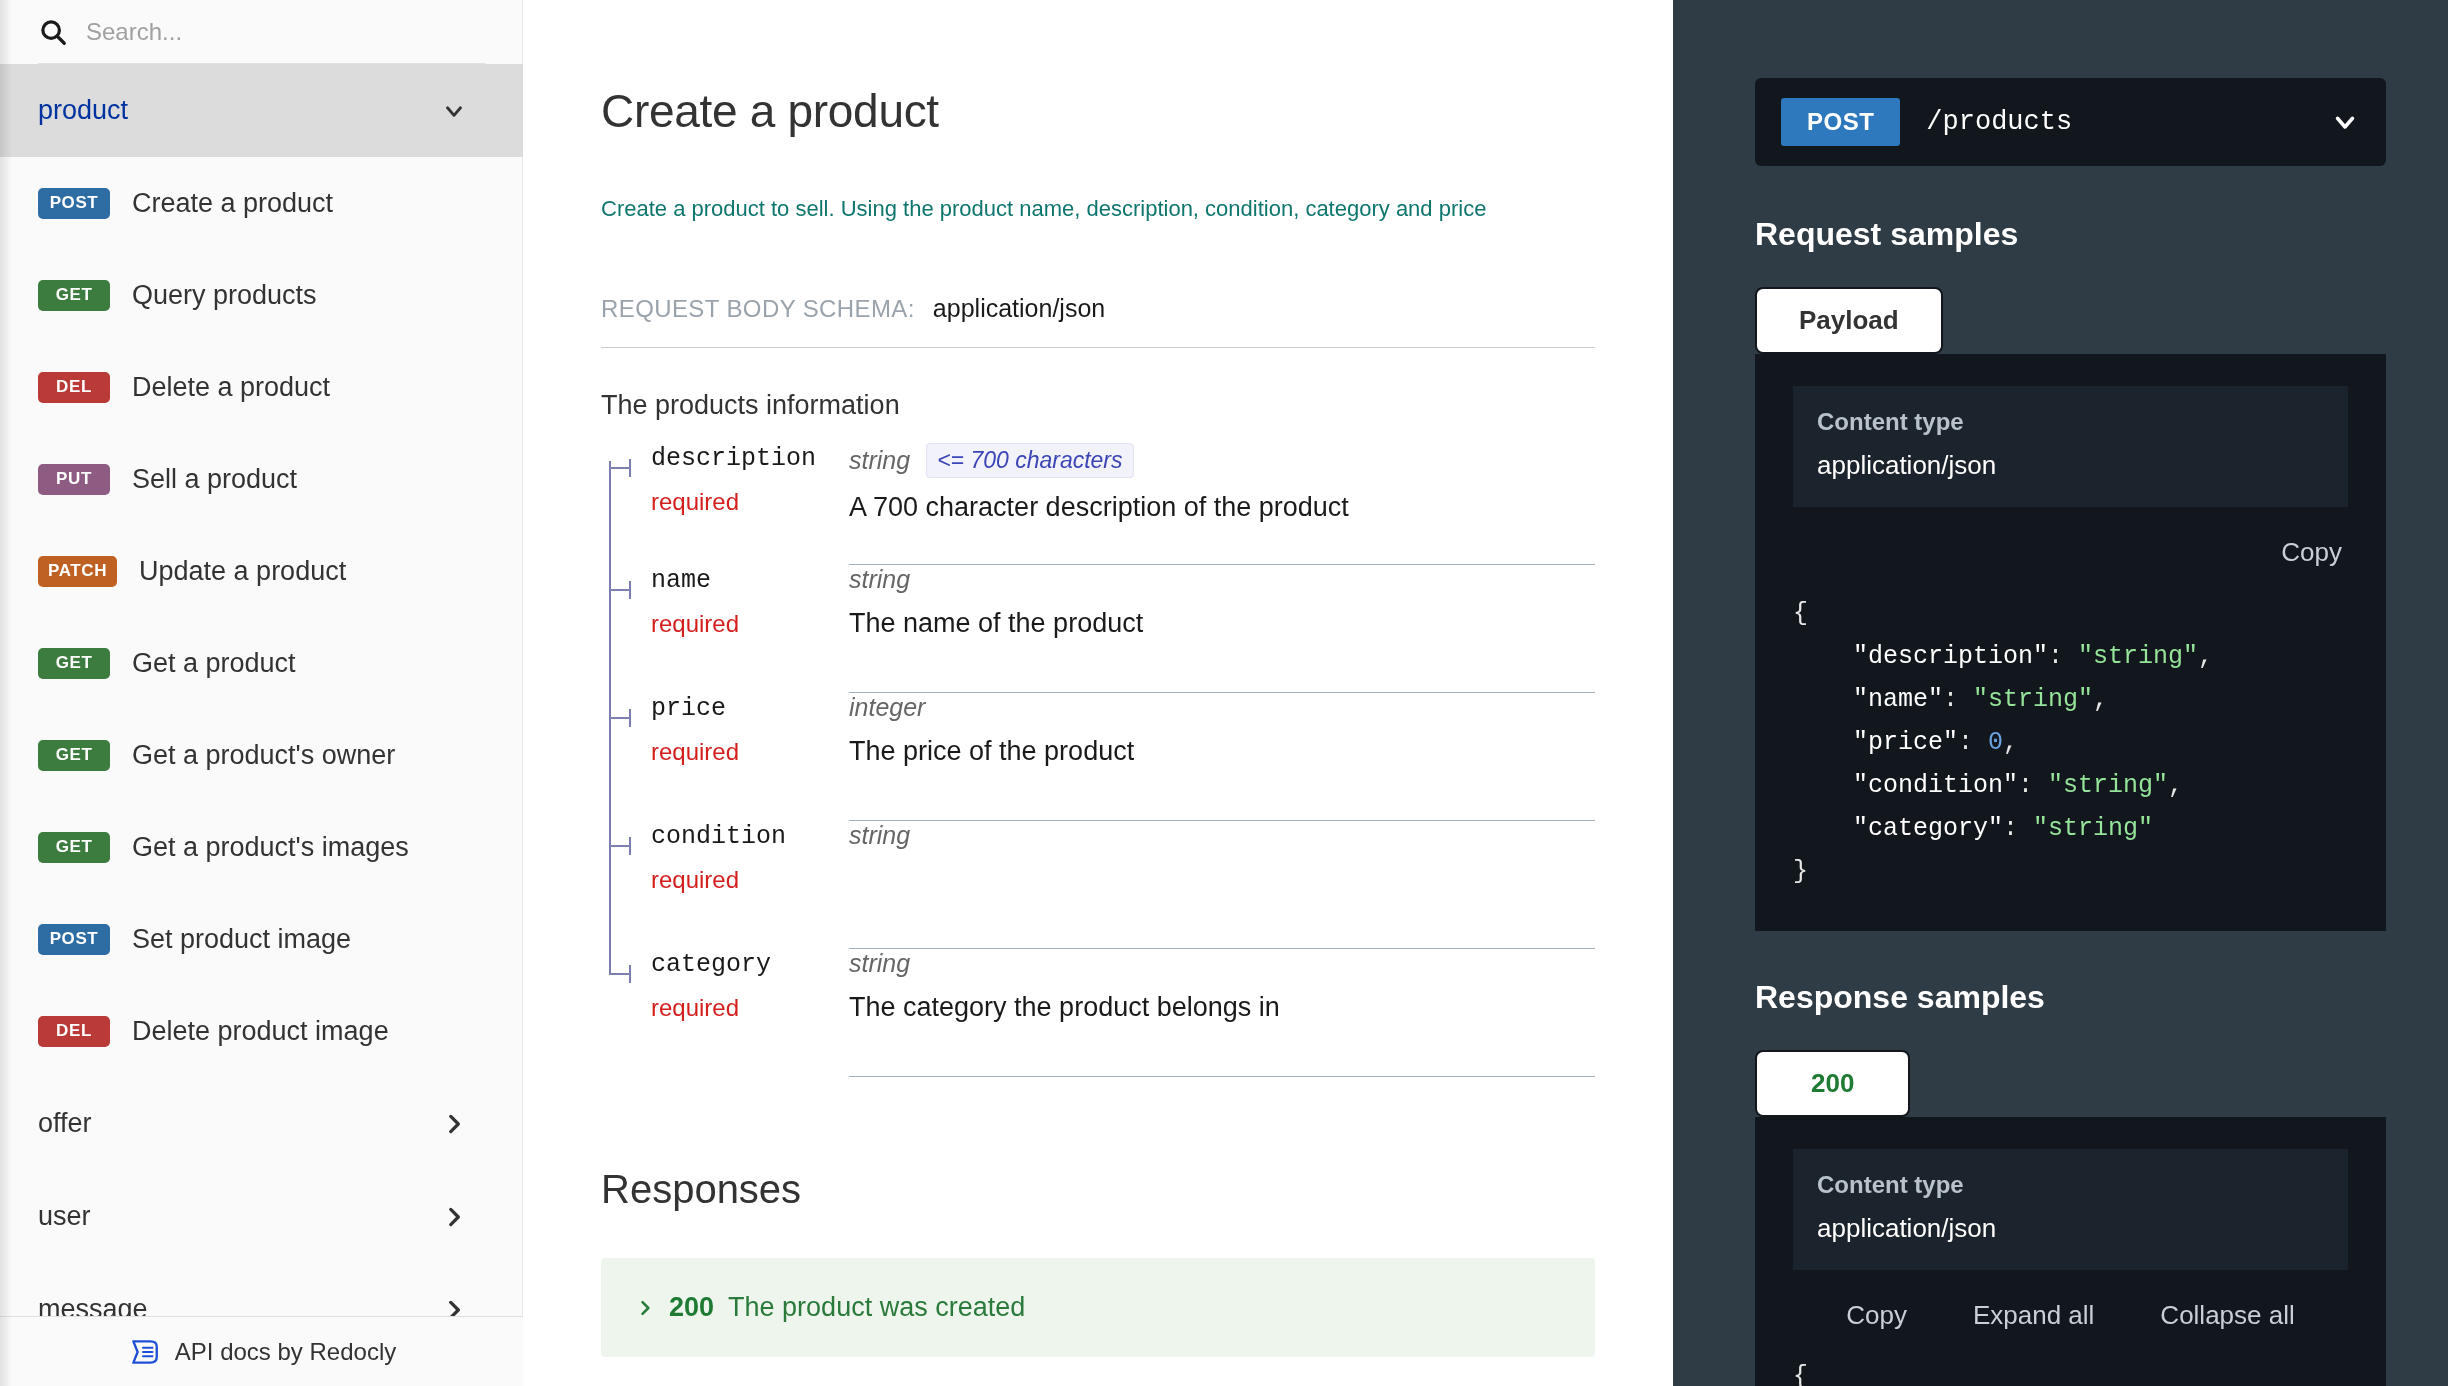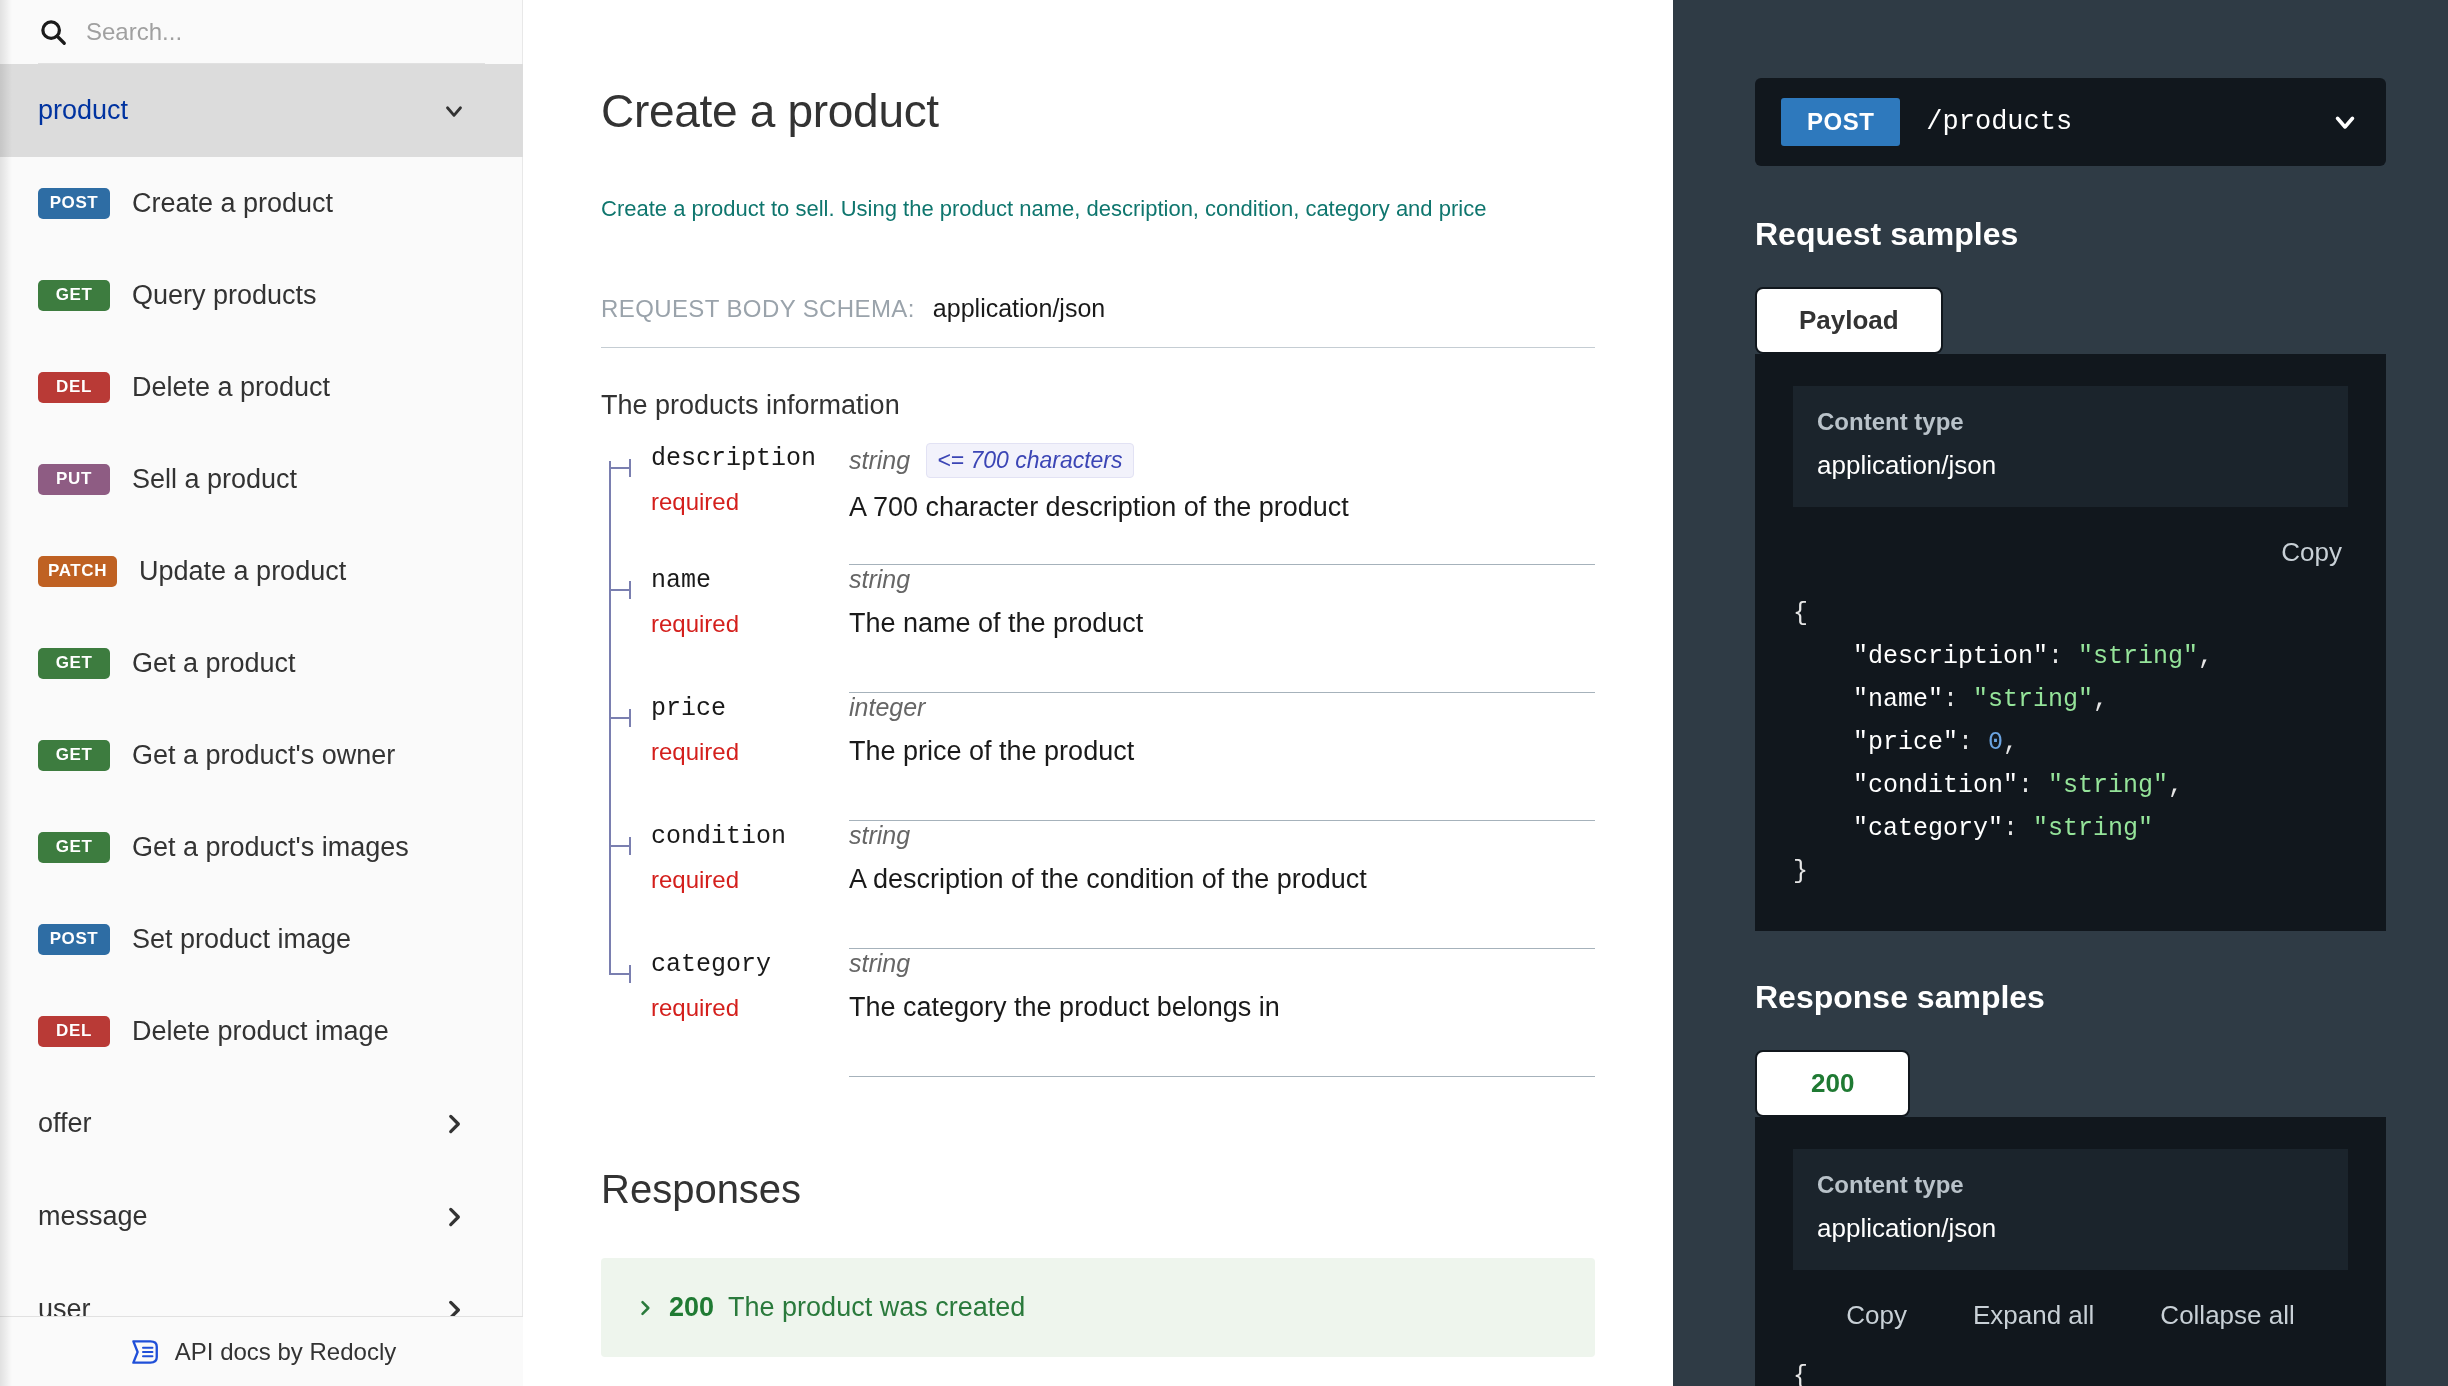--- a/index.html
+++ b/index.html
@@ -288,30 +288,30 @@
       <div class="nav-group-header collapsed">
         <span class="nav-group-label">offer</span>
         <span class="chev">
           <svg viewBox="0 0 24 24" width="26" height="26" fill="none" stroke="#333" stroke-width="3" stroke-linecap="round" stroke-linejoin="round">
             <polyline points="9,5 16,12 9,19"></polyline>
           </svg>
         </span>
       </div>
 
       <div class="nav-group-header collapsed">
-        <span class="nav-group-label">message</span>
+        <span class="nav-group-label">user</span>
         <span class="chev">
           <svg viewBox="0 0 24 24" width="26" height="26" fill="none" stroke="#333" stroke-width="3" stroke-linecap="round" stroke-linejoin="round">
             <polyline points="9,5 16,12 9,19"></polyline>
           </svg>
         </span>
       </div>
 
       <div class="nav-group-header collapsed">
-        <span class="nav-group-label">user</span>
+        <span class="nav-group-label">message</span>
         <span class="chev">
           <svg viewBox="0 0 24 24" width="26" height="26" fill="none" stroke="#333" stroke-width="3" stroke-linecap="round" stroke-linejoin="round">
             <polyline points="9,5 16,12 9,19"></polyline>
           </svg>
         </span>
       </div>
 
     </div>
 
     <div class="sidebar-footer">
@@ -404,21 +404,20 @@
               <span class="cap"></span>
           </div>
           <div class="prop-name-col">
             <div class="prop-name">condition</div>
             <div class="prop-required">required</div>
           </div>
           <div class="prop-detail">
             <div class="prop-type-line">
               <span class="prop-type">string</span>
             </div>
-            <div class="prop-desc">A description of the condition of the product</div>
           </div>
         </div>
 
         <div class="prop-row" style="min-height:128px">
           <div class="tree">
             <span class="vline" style="top:0;height:26px"></span>
             <span class="hline"></span>
               <span class="cap"></span>
           </div>
           <div class="prop-name-col">

